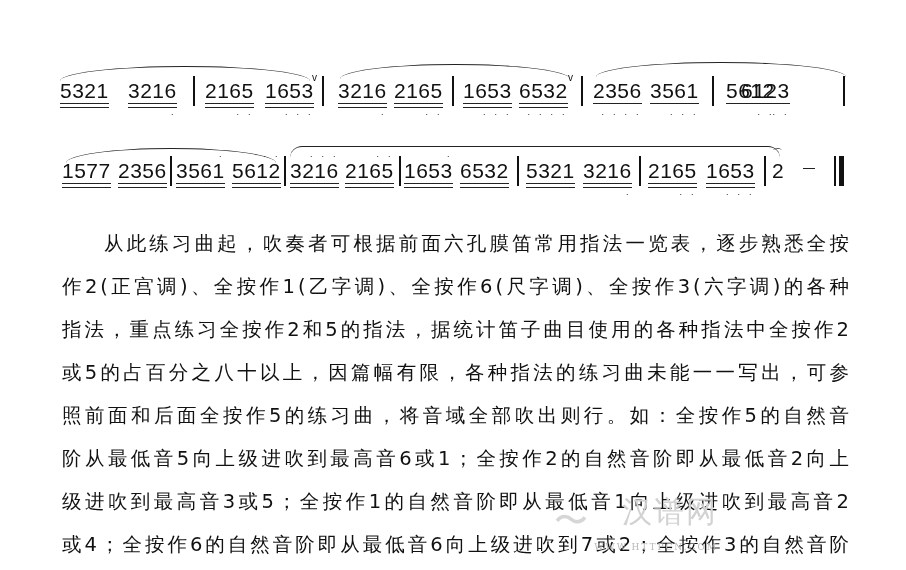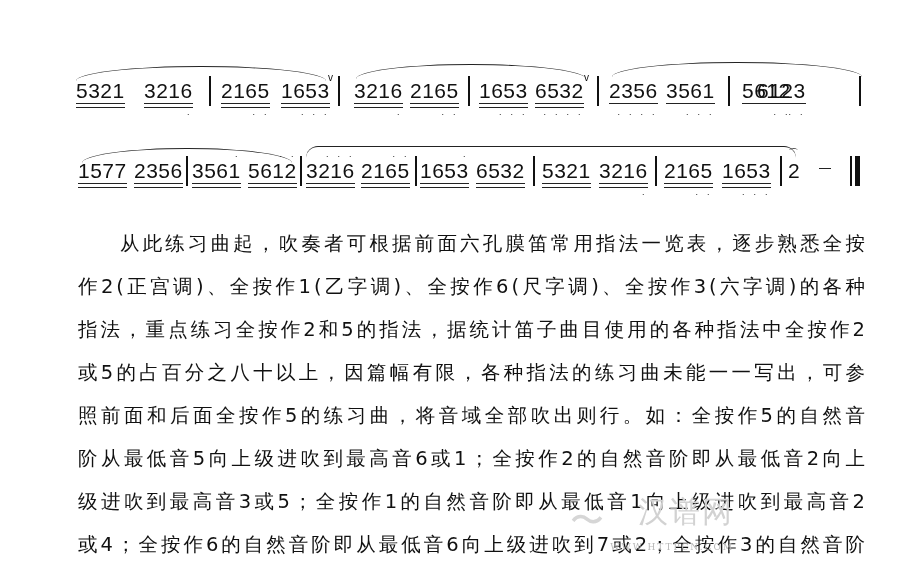--- a/index.html
+++ b/index.html
@@ -3,21 +3,21 @@
   <meta charset="utf-8">
   <style>
     html, body {
       margin: 0; padding: 0;
       width: 906px; height: 570px;
       background: #ffffff;
       overflow: hidden;
       font-family: "DejaVu Sans", sans-serif;
       color: #111;
     }
-    .page { position: relative; width: 740px; height: 570px; margin-left: 16px; }
+    .page { position: relative; width: 740px; height: 570px; }
 
     
     .staff { position: absolute; left: 0; width: 906px; height: 70px; }
     .staff-1 { top: 58px; }
     .staff-2 { top: 138px; }
 
     .slur {
       position: absolute; height: 14px;
       border-top: 1.5px solid #222;
       border-radius: 50% 50% 0 0 / 100% 100% 0 0;

